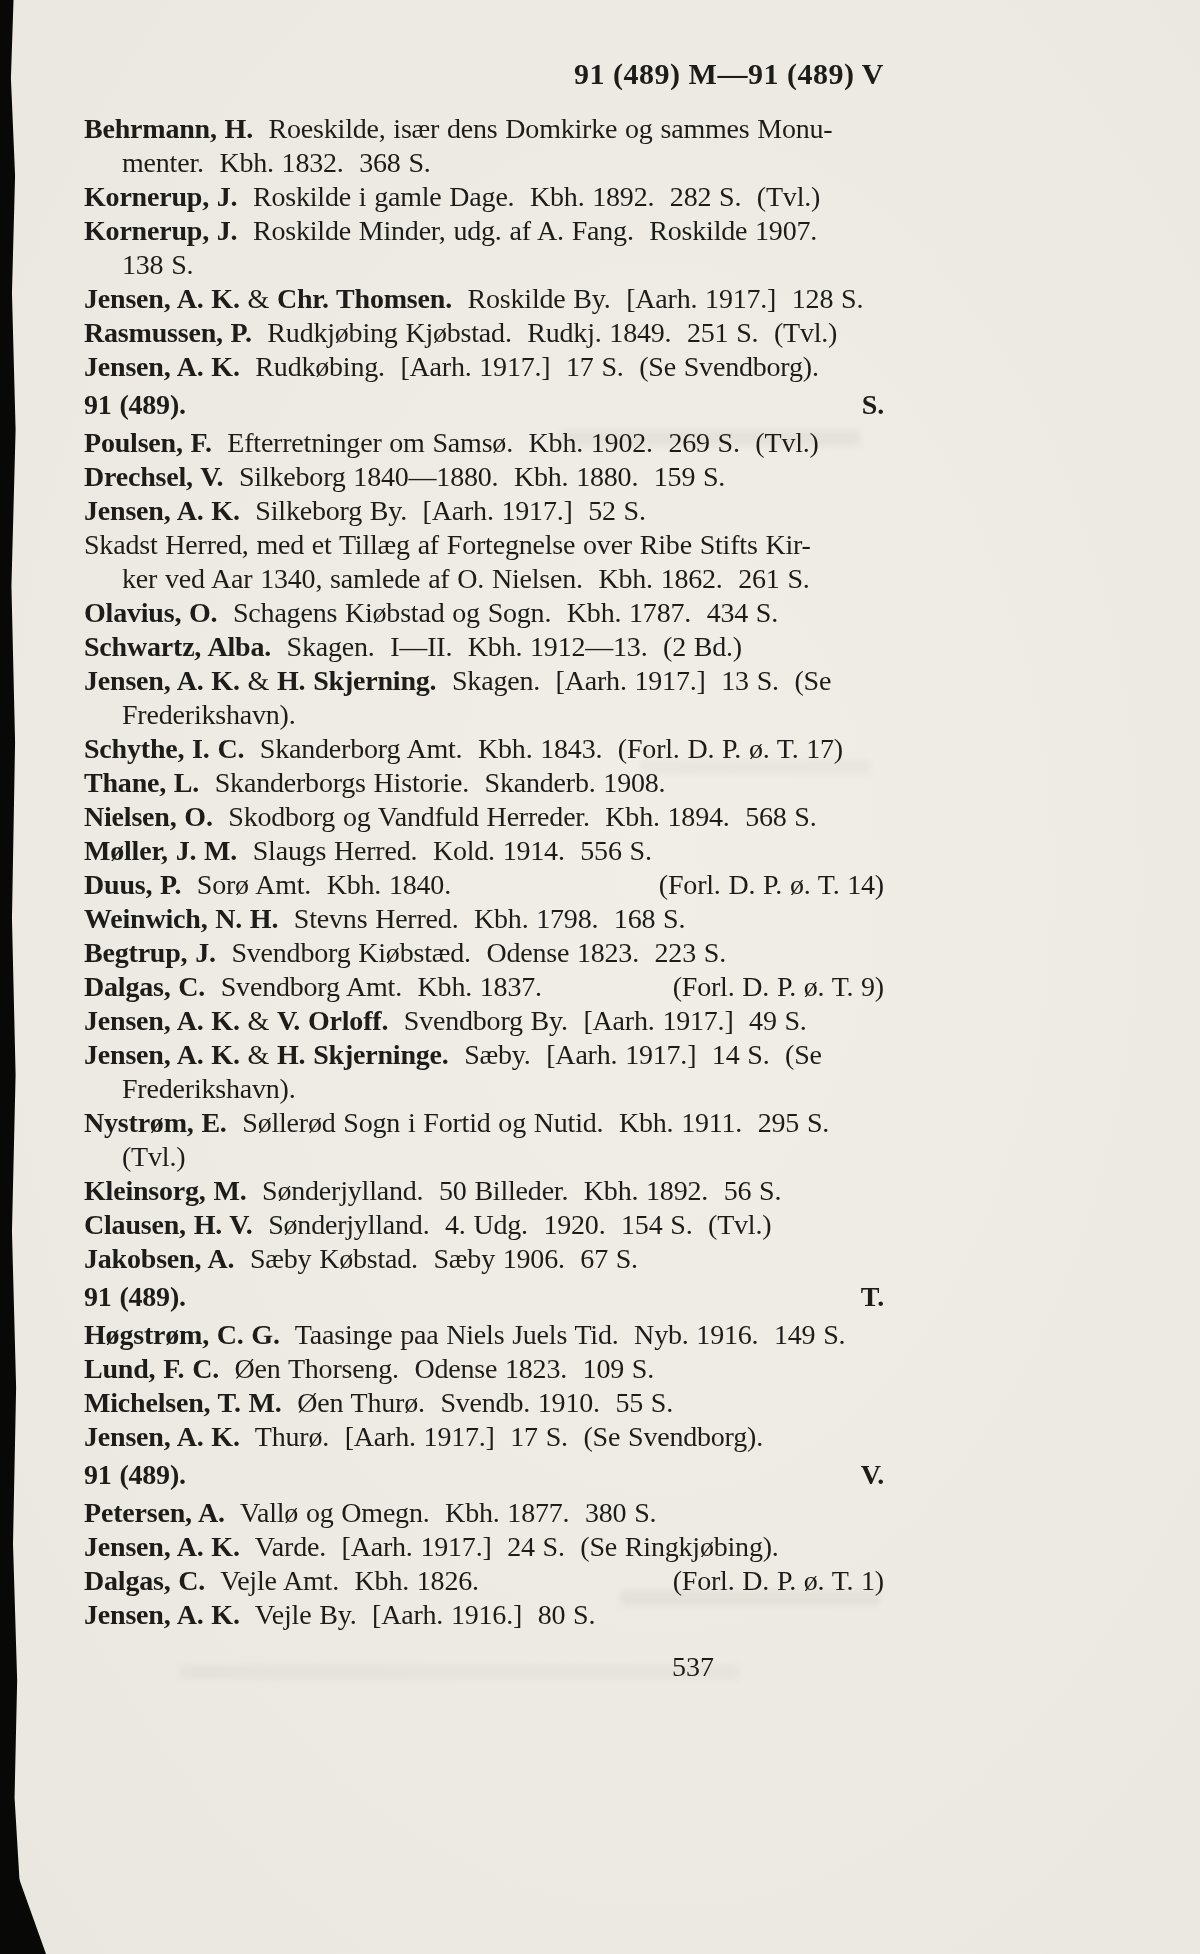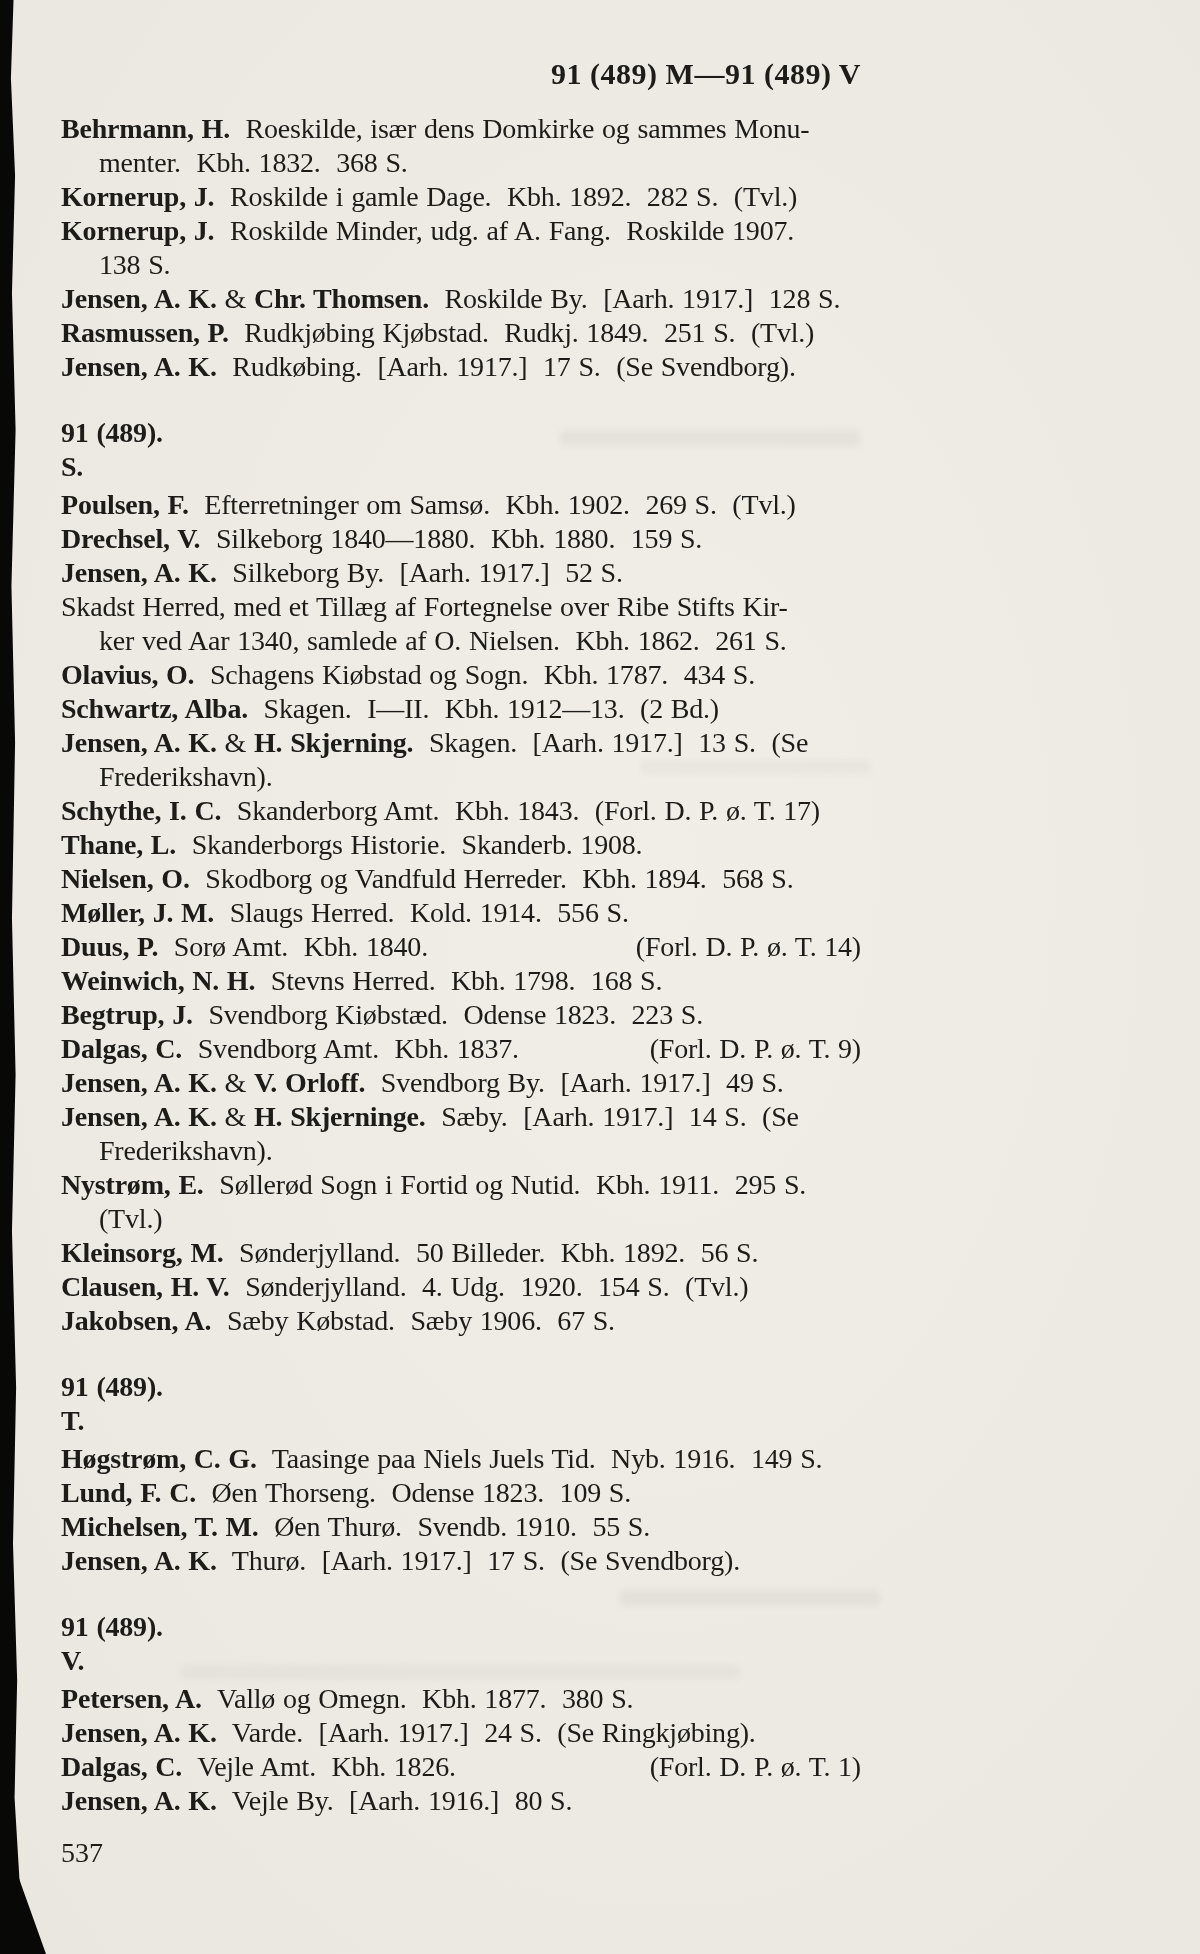--- a/index.html
+++ b/index.html
@@ -30,38 +30,38 @@
   .ghost {
     position:absolute; background:#6b675c; opacity:0.07; filter:blur(3px);
     border-radius:4px;
   }
   .g1 { left:560px; top:430px;  width:300px; height:16px; }
   .g2 { left:620px; top:1590px; width:260px; height:16px; }
   .g3 { left:180px; top:1665px; width:560px; height:14px; opacity:0.05; }
   .g4 { left:640px; top:760px;  width:230px; height:14px; opacity:0.05; }
 
   .column {
-    position:absolute; left:61px; top:56px; width:800px;
+    position:absolute; left:84px; top:56px; width:800px;
     color:#1d1c18;
   }
   .header {
     font-size:30px; line-height:36px; font-weight:bold;
     text-align:right; letter-spacing:0.5px;
     margin-bottom:20px; white-space:pre;
   }
   .ln {
     font-size:28px; line-height:34px; white-space:pre;
     letter-spacing:-0.2px; word-spacing:1px;
   }
   .ln.ind { padding-left:38px; }
-  .ln.sect { margin-top:32px; margin-bottom:4px;flex-direction:column; }
+  .ln.sect { margin-top:4px; margin-bottom:4px; }
   .ln.split { display:flex; justify-content:space-between; }
   .b { font-weight:bold; }
   .pageno {
-    margin-top:18px; width:630px; text-align:left;
+    margin-top:18px; width:630px; text-align:right;
     font-size:28px; line-height:34px;
   }
 </style>
 </head>
 <body>
 
 <div class="page">
   <div class="gutter" style="background: rgb(8, 8, 6);"></div>
   <div class="gutter-corner" style="background: rgb(8, 8, 6);"></div>
 

